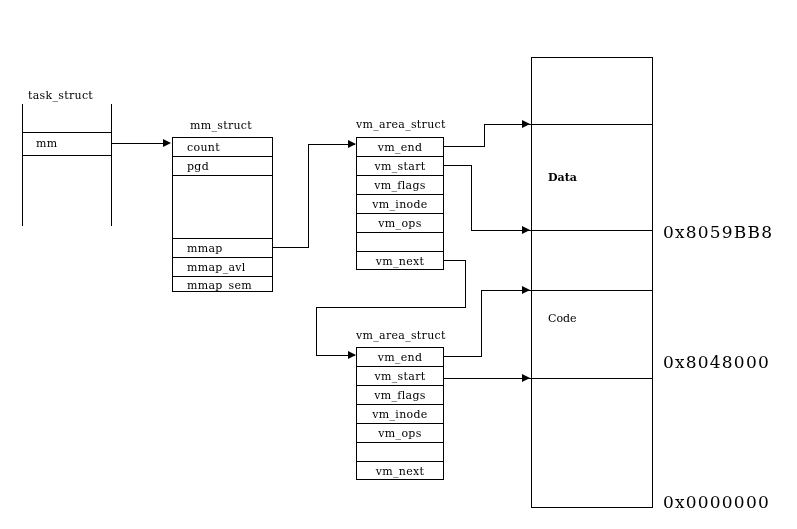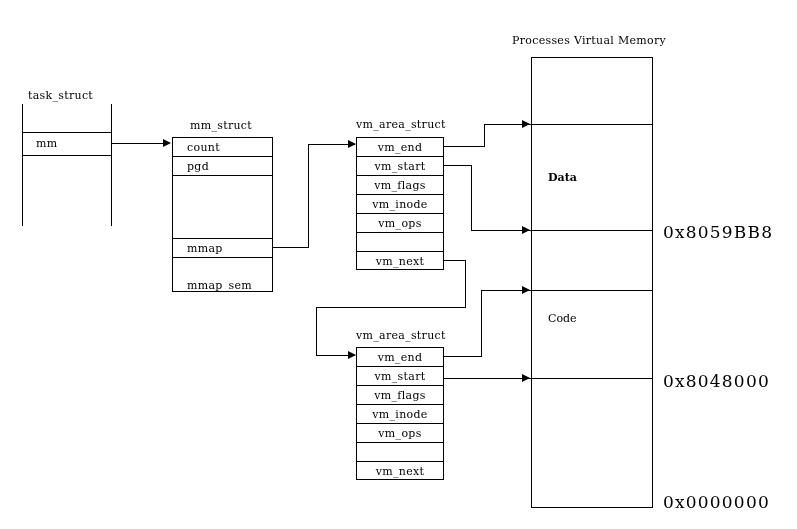--- a/index.html
+++ b/index.html
@@ -84,20 +84,23 @@
     </div>
     <div class="row" style="top:0px; height:19px;">
       <span>count</span>
     </div>
     <div class="row blank" style="top:38px; height:63px;">
       <span></span>
     </div>
     <div class="row" style="top:101px; height:19px;align-items:center;">
       <span>mmap</span>
     </div>
+    <div class="row" style="top:120px; height:19px;">
+      <span>mmap_avl</span>
+    </div>
     <div class="row last" style="top:139px; height:16px;">
       <span>mmap_sem</span>
     </div>
   </div>
 
   <div class="h" style="left:272px; top:247px; width:37px;"></div>
   <div class="v" style="left:308px; top:144px; height:104px;"></div>
   <div class="h" style="left:308px; top:144px; width:47px;"></div>
   <div class="arrow" style="left:348px; top:140px;"></div>
 
@@ -171,29 +174,28 @@
   </div>
 
   <div class="h" style="left:443px; top:356px; width:39px;"></div>
   <div class="v" style="left:481px; top:290px; height:67px;"></div>
   <div class="h" style="left:481px; top:290px; width:51px;"></div>
   <div class="arrow" style="left:522px; top:286px;"></div>
 
   <div class="h" style="left:443px; top:378px; width:89px;"></div>
   <div class="arrow" style="left:522px; top:374px;"></div>
 
-  <div class="lbl caption" style="left:512px; top:34px;">Processes Virtual Memory</div>
 
   <div class="memcol" style="left:531px; top:57px; width:122px; height:451px;"></div>
 
   <div class="memdiv" style="left:531px; top:124px; width:122px;"></div>
   <div class="memdiv" style="left:531px; top:230px; width:122px;"></div>
   <div class="memdiv" style="left:531px; top:290px; width:122px;"></div>
   <div class="memdiv" style="left:531px; top:378px; width:122px;"></div>
 
   <div class="memlabel" style="left:548px; top:171px;font-weight:bold;">Data</div>
   <div class="memlabel" style="left:548px; top:312px;">Code</div>
 
   <div class="lbl addr" style="left:663px; top:222px;">0x8059BB8</div>
-  <div class="lbl addr" style="left:663px; top:371px;">0x8048000</div>
+  <div class="lbl addr" style="left:663px; top:352px;">0x8048000</div>
   <div class="lbl addr" style="left:663px; top:492px;">0x0000000</div>
 
 </div>
 
 </body></html>

